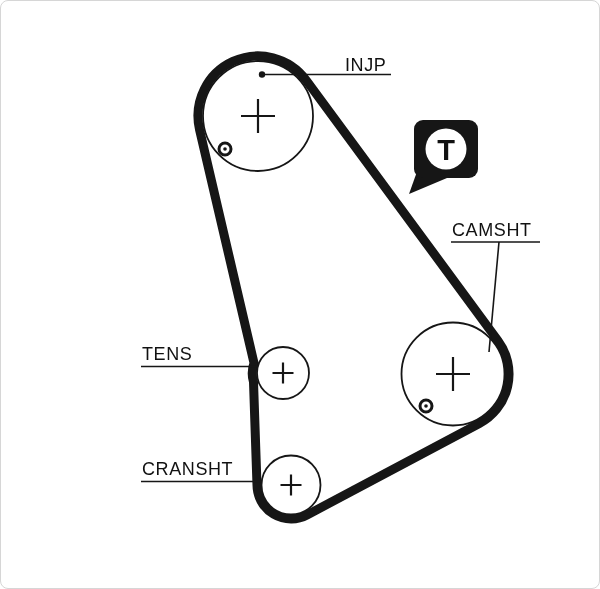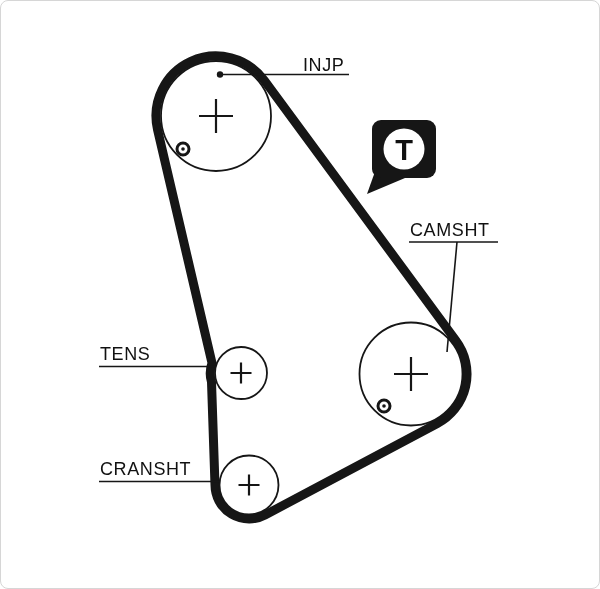--- a/index.html
+++ b/index.html
@@ -10,20 +10,21 @@
   }
   .canvas {
     position: relative;
     width: 600px;
     height: 589px;
     background: #ffffff;
     border: 1px solid #d6d6d6;
     border-radius: 8px;
     box-sizing: border-box;
     overflow: hidden;
+    padding-left: 42px;
   }
   svg { display: block; }
   .label-text {
     font-family: "Liberation Sans", sans-serif;
     font-size: 18px;
     letter-spacing: 0.6px;
     fill: #111111;
   }
   .badge-letter {
     font-family: "Liberation Sans", sans-serif;

